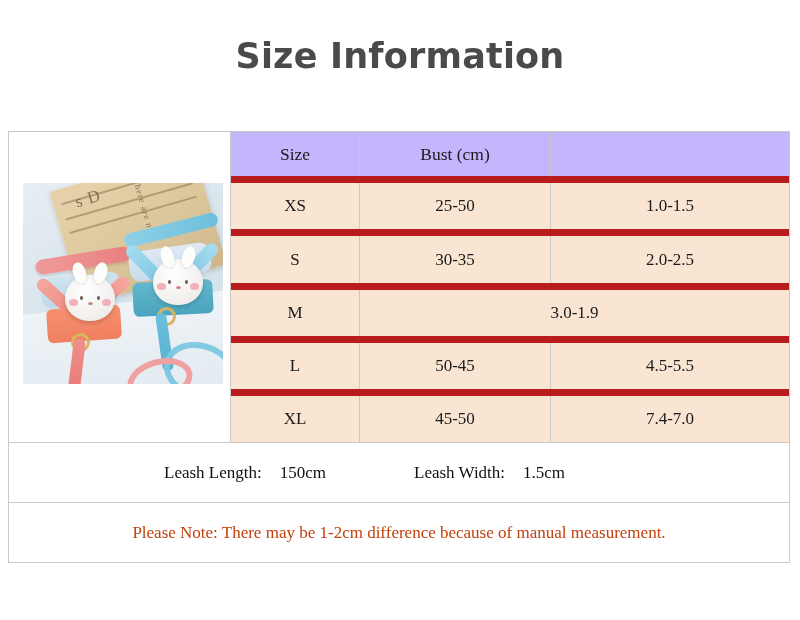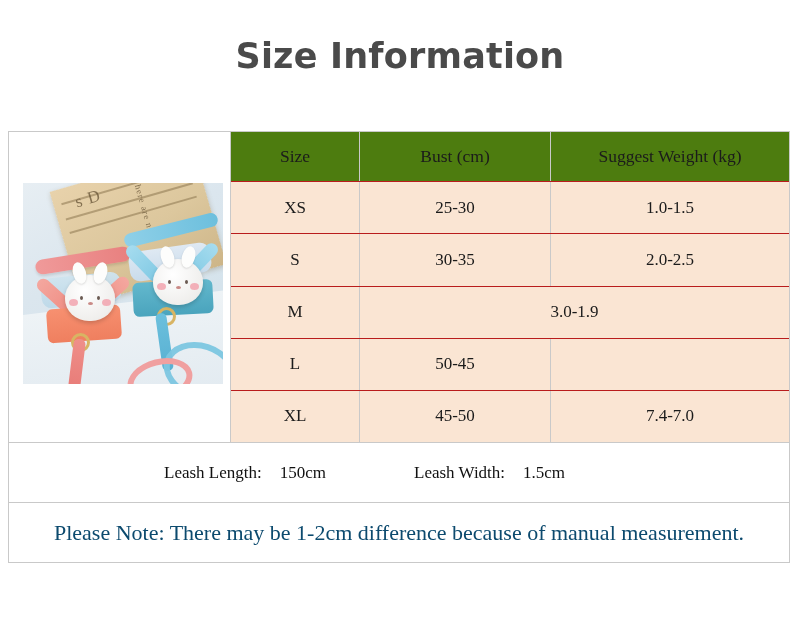--- a/index.html
+++ b/index.html
@@ -124,41 +124,41 @@
   .bunny .eyL{left:15px;}
   .bunny .eyR{right:15px;}
   .bunny .nose{position:absolute;left:23px;top:27px;width:5px;height:3px;
     background:#c98a86;border-radius:50%;}
   .b-pink{left:42px;top:92px;}
   .b-blue{left:130px;top:76px;}
 
   
   .tbl{flex:1;display:flex;flex-direction:column;}
   .row{display:flex;}
-  .row.head{height:50px;background:#4d7c0f;}
+  .row.head{height:50px;background:#c4b5fd;}
   .row.data{height:52px;background:#fae5d3;}
-  .row + .row{border-top:1px solid #b91c1c;}
+  .row + .row{border-top:7px solid #b91c1c;}
   .c{display:flex;align-items:center;justify-content:center;
      box-sizing:border-box;font-size:17px;color:#1b1b1b;}
   .c.size{width:129px;flex:0 0 129px;border-right:1px solid #c9c9c9;}
   .c.bust{width:191px;flex:0 0 191px;border-right:1px solid #c9c9c9;}
   .c.wt{flex:1;}
   .row.head .c{font-size:17.5px;}
 
   
   .frow{
     border-top:1px solid #c9c9c9;background:#ffffff;
     display:flex;align-items:center;box-sizing:border-box;
   }
   .leash-row{height:60px;justify-content:flex-start;padding-left:155px;}
   .leash-grp{display:flex;align-items:baseline;font-size:17px;color:#111;}
   .leash-lbl{margin-right:18px;}
   .gap{display:inline-block;width:88px;}
   .note-row{height:60px;justify-content:center;}
-  .note-row span{font-size:22px;color:#0c4a6e;}
+  .note-row span{font-size:17px;color:#c2410c;}
 </style>
 </head>
 <body>
 
 <div class="page">
 
   <div class="title">Size Information</div>
 
   <div class="size-table">
 
@@ -215,43 +215,43 @@
           <div class="coil"></div>
           <div class="coil2"></div>
         </div>
       </div>
 
       <div class="tbl">
 
         <div class="row head">
           <div class="c size">Size</div>
           <div class="c bust">Bust (cm)</div>
-          <div class="c wt">Suggest Weight (kg)</div>
         </div>
 
         <div class="row data">
           <div class="c size">XS</div>
-          <div class="c bust">25-30</div>
+          <div class="c bust">25-50</div>
           <div class="c wt">1.0-1.5</div>
         </div>
 
         <div class="row data">
           <div class="c size">S</div>
           <div class="c bust">30-35</div>
           <div class="c wt">2.0-2.5</div>
         </div>
 
         <div class="row data">
           <div class="c size">M</div>
           <div class="c wt">3.0-1.9</div>
         </div>
 
         <div class="row data">
           <div class="c size">L</div>
           <div class="c bust">50-45</div>
+          <div class="c wt">4.5-5.5</div>
         </div>
 
         <div class="row data">
           <div class="c size">XL</div>
           <div class="c bust">45-50</div>
           <div class="c wt">7.4-7.0</div>
         </div>
 
       </div>
     </div>

